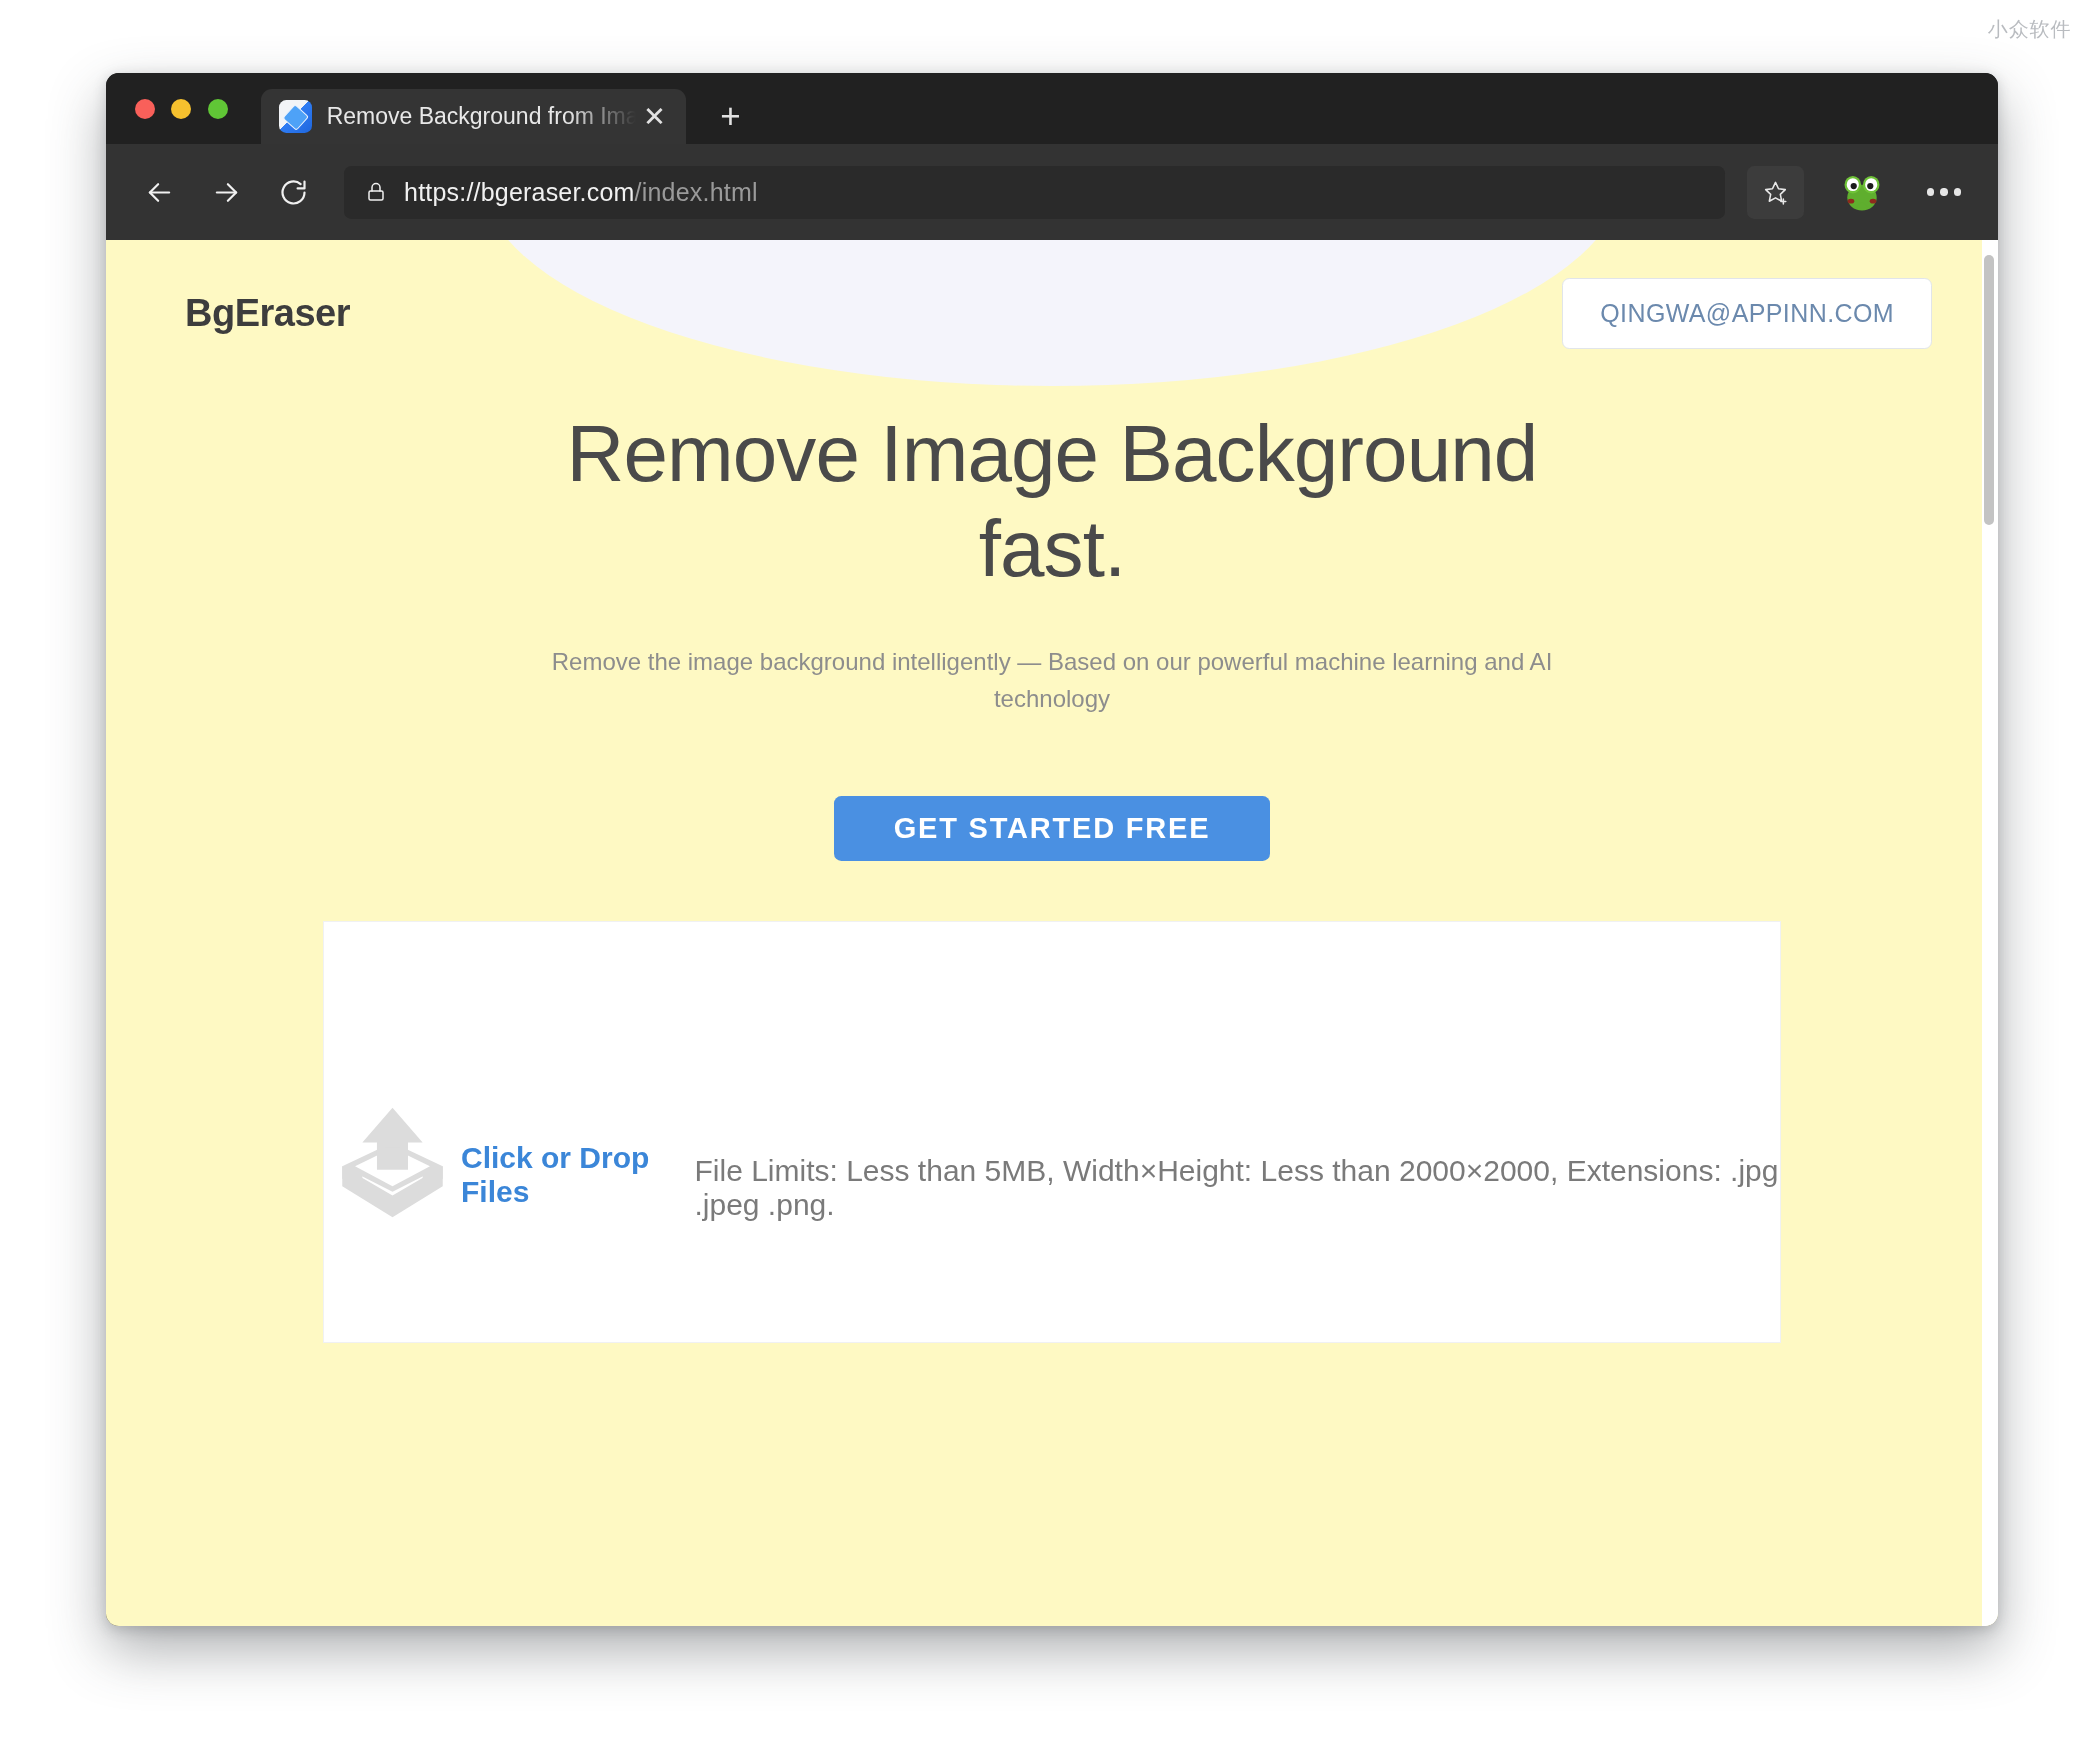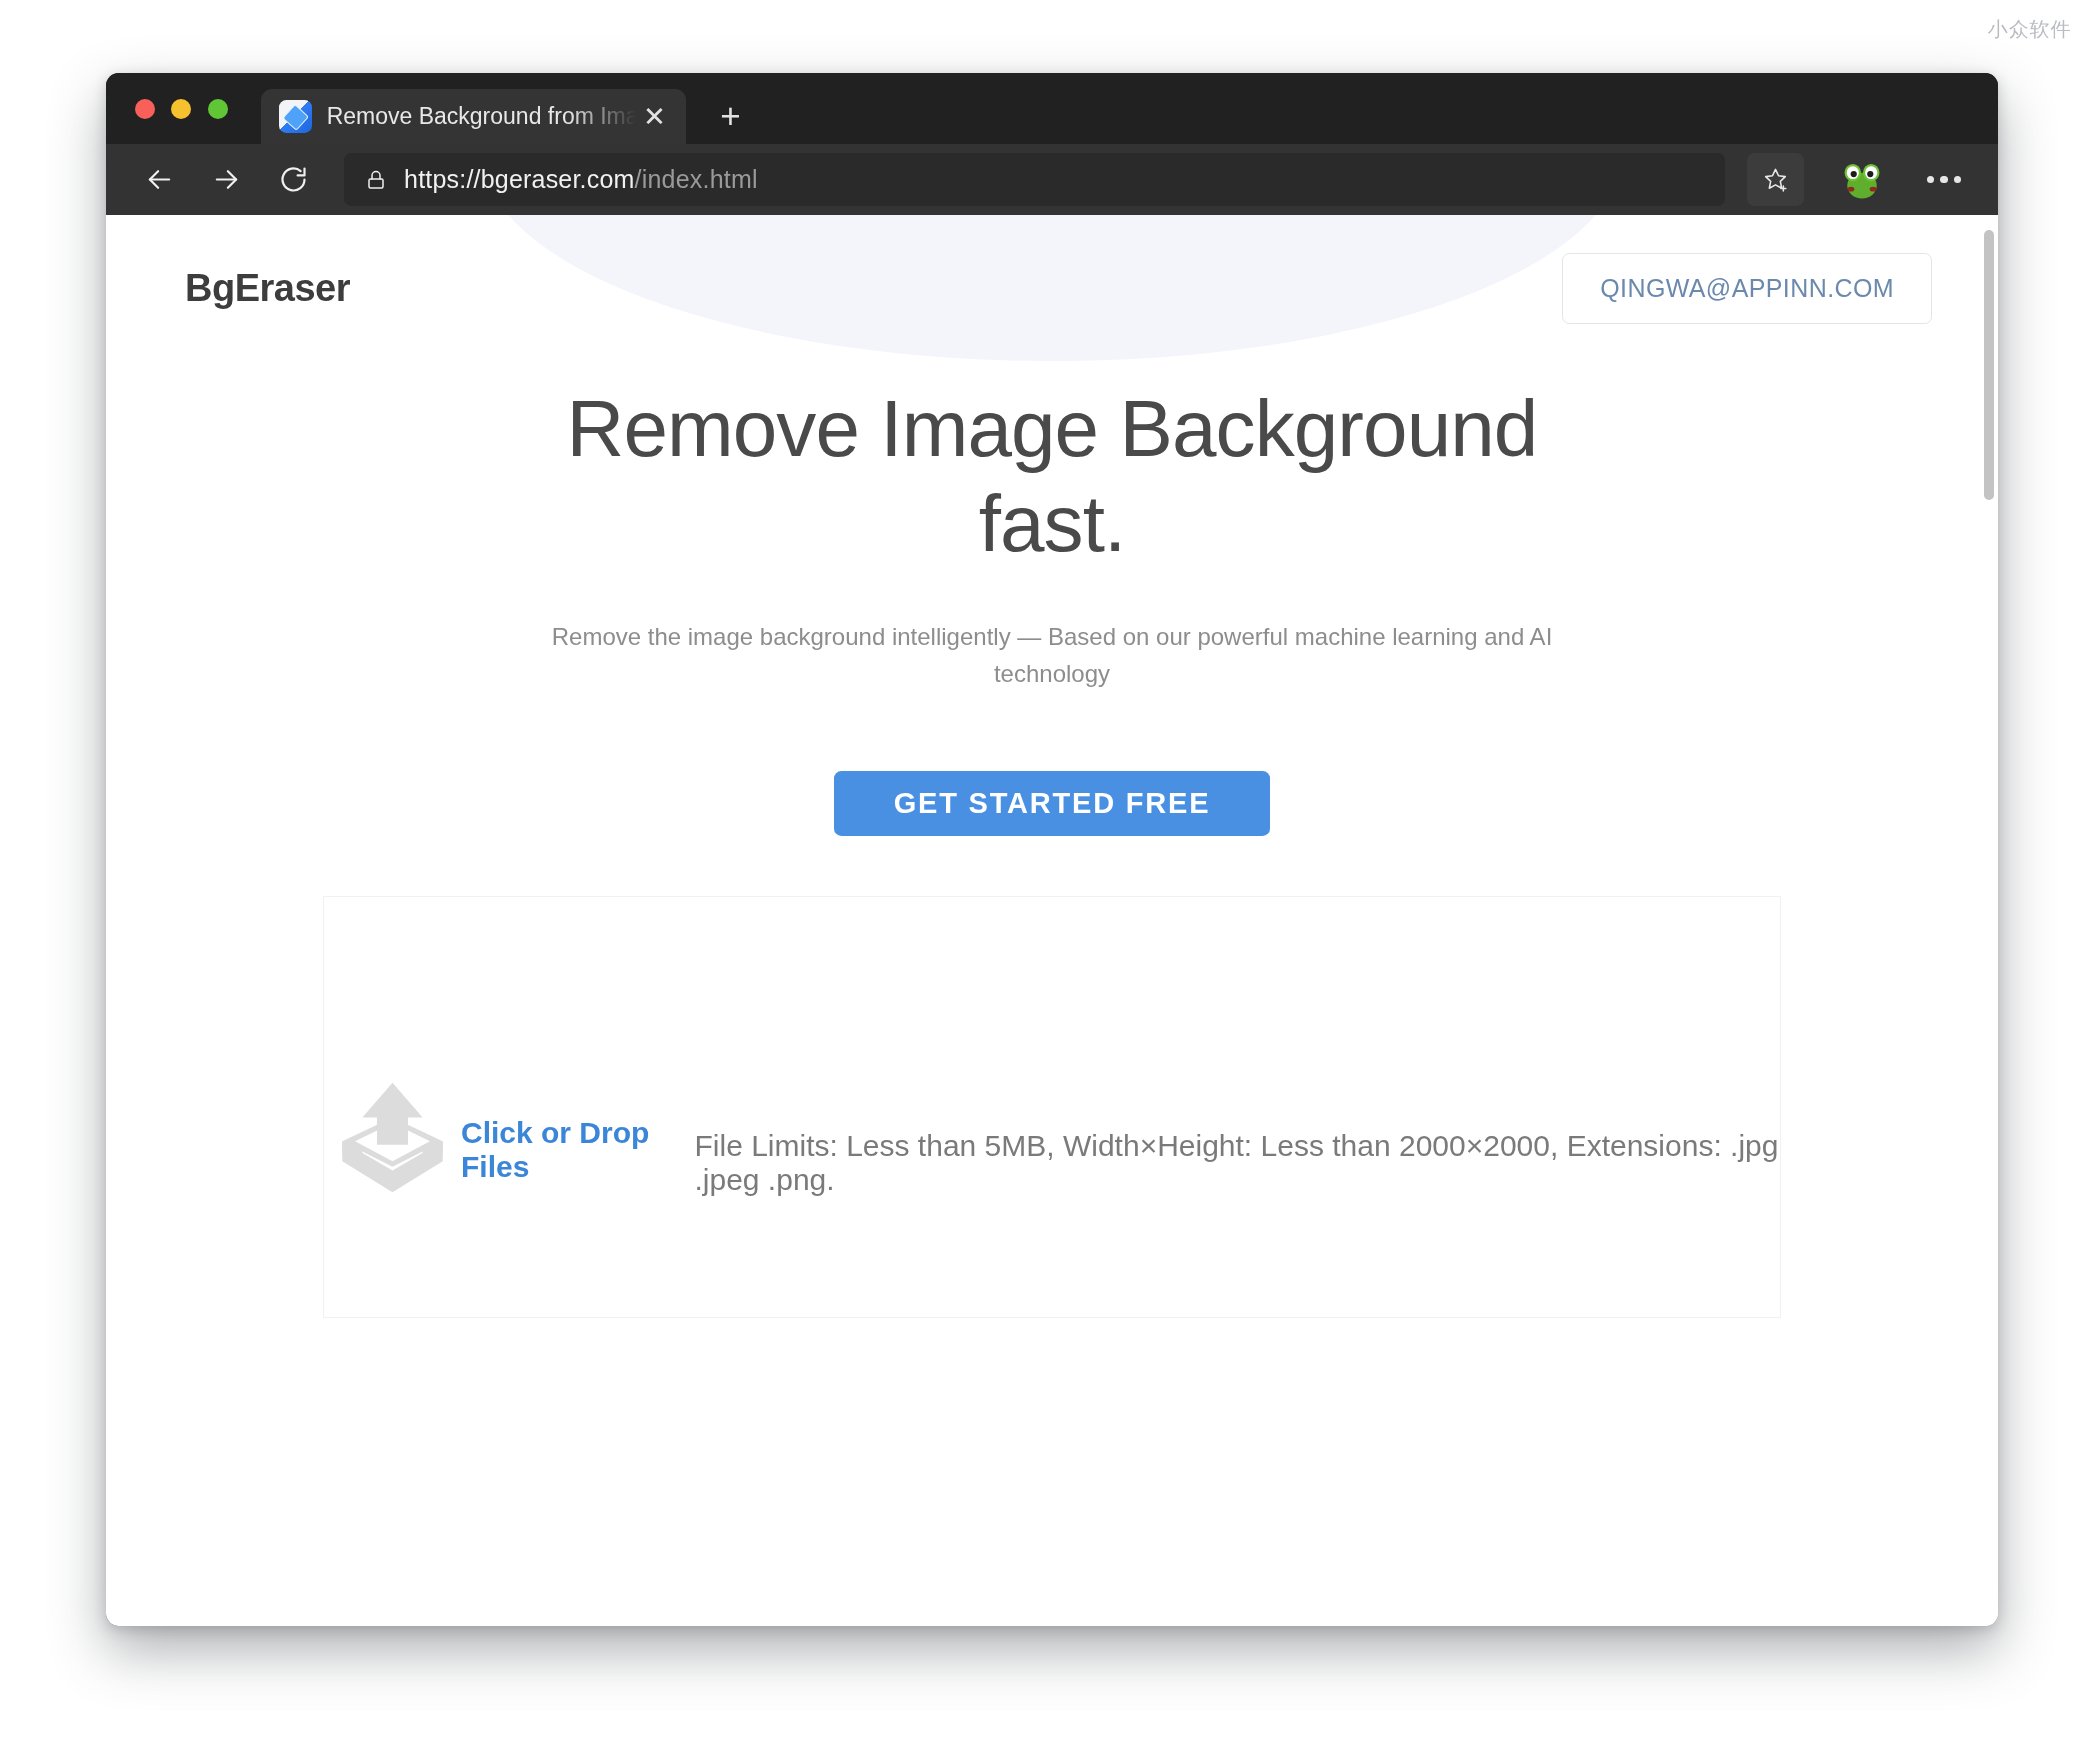--- a/index.html
+++ b/index.html
@@ -78,21 +78,21 @@
     color:#e2e2e2; font-size:27.4px; font-weight:300; line-height:1;
   }
   .new-tab {
     width:53px; height:53px; margin-left:18.3px; margin-bottom:1.8px;
     display:flex; align-items:center; justify-content:center;
     color:#e2e2e2; font-size:35px; font-weight:200; line-height:1;
   }
 
   
   .toolbar {
-    height:71px; background:#333333;
+    height:96px; background:#333333;
     display:flex; align-items:center;
     padding:0 25.6px 0 24px; gap:9.1px; flex-shrink:0;
   }
   .nav-btn {
     width:58px; height:58px; flex-shrink:0;
     display:flex; align-items:center; justify-content:center;
   }
   .nav-btn svg { display:block; }
 
   .urlbar {
@@ -115,21 +115,21 @@
     display:flex; align-items:center; justify-content:center;
   }
   .menu-dots {
     width:57px; height:53px; margin-left:20px; flex-shrink:0;
     display:flex; align-items:center; justify-content:center; gap:6.4px;
   }
   .menu-dots span { width:7.3px; height:7.3px; border-radius:50%; background:#e6e6e6; }
 
   
   .viewport {
-    flex:1; background:#ffffff; position:relative; overflow:hidden;
+    flex:1; background:#fef9c3; position:relative; overflow:hidden;
   }
   .scrollbar-track {
     position:absolute; top:0; right:0; width:16.4px; height:100%;
     background:#ffffff;
   }
   .scrollbar-thumb {
     position:absolute; top:14.6px; right:3.7px;
     width:10px; height:270px; border-radius:5.5px;
     background:#c3c3c3;
   }

